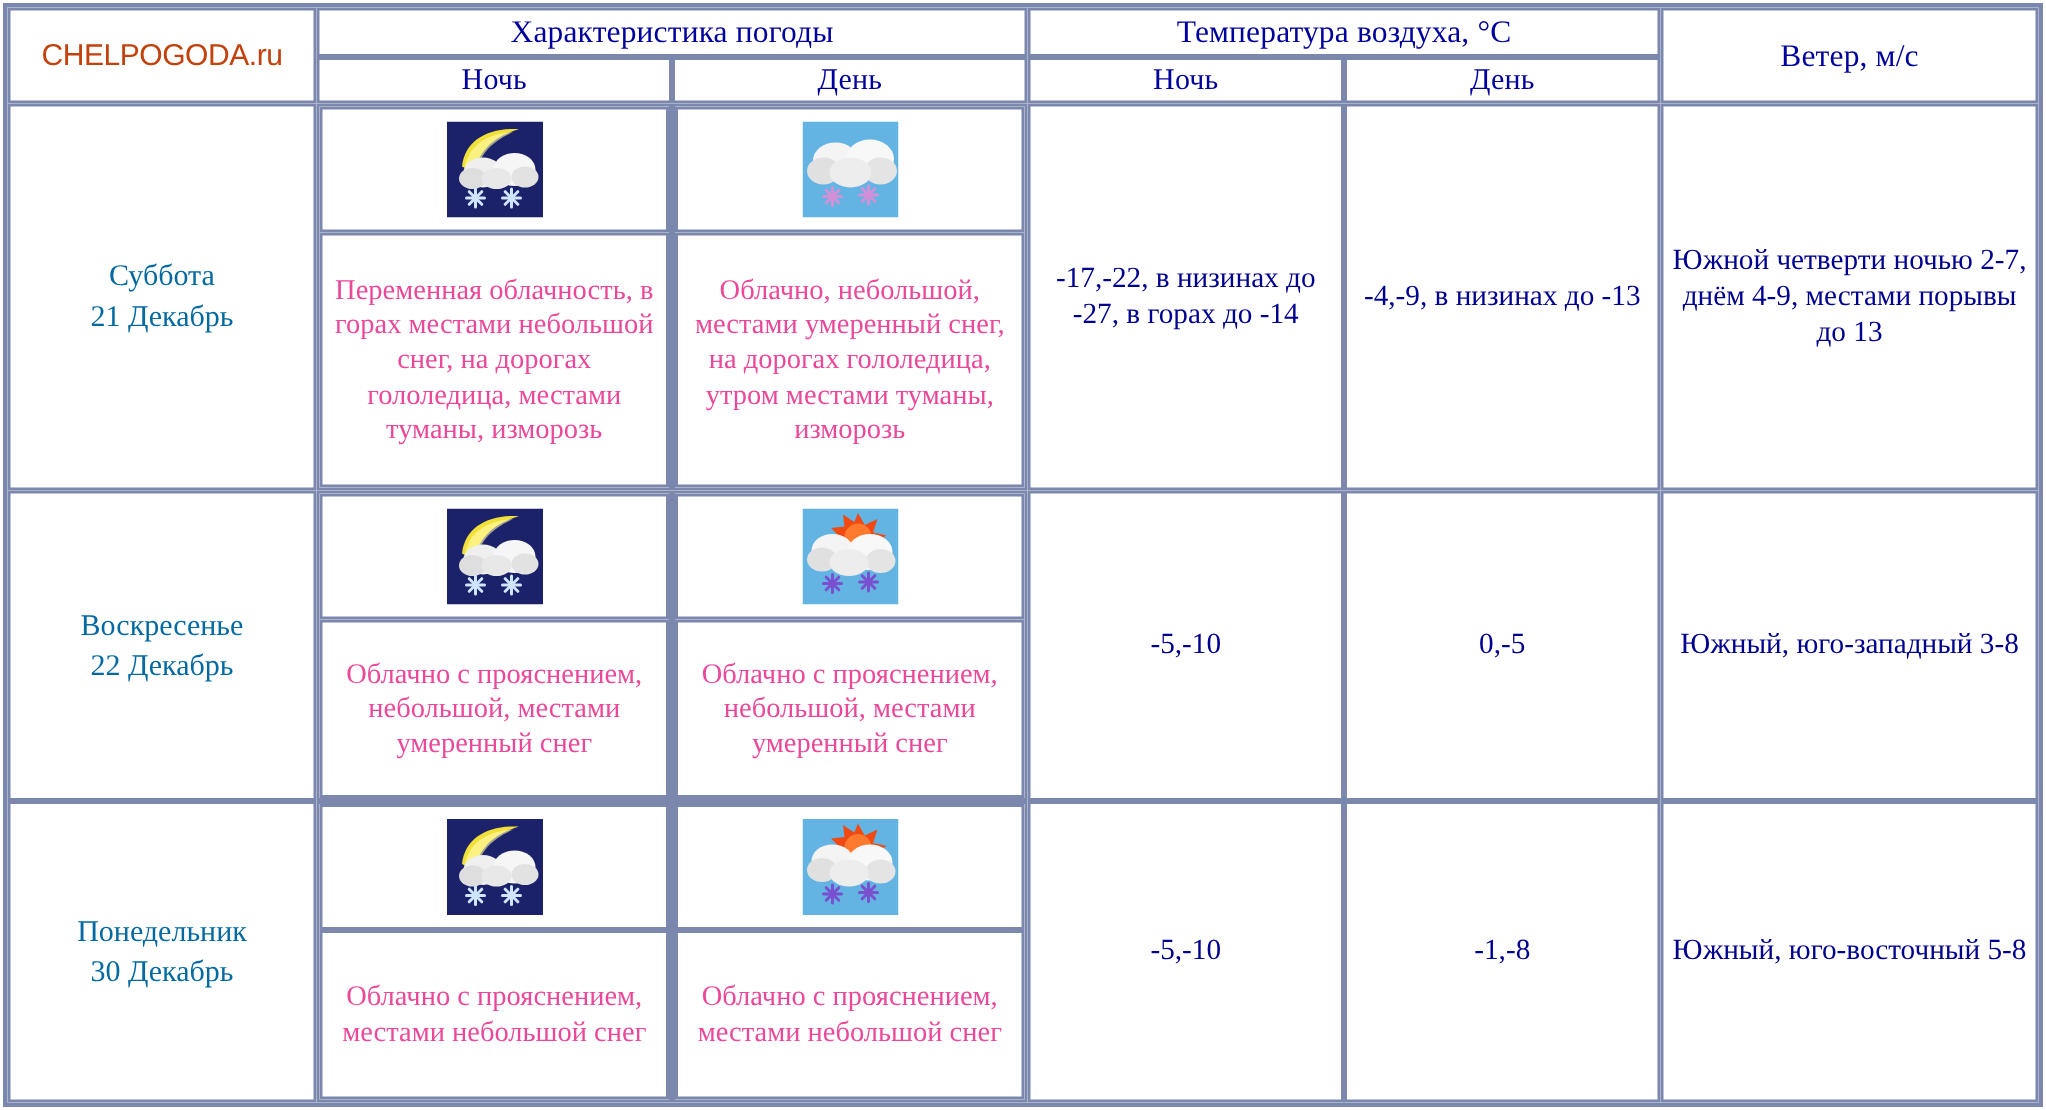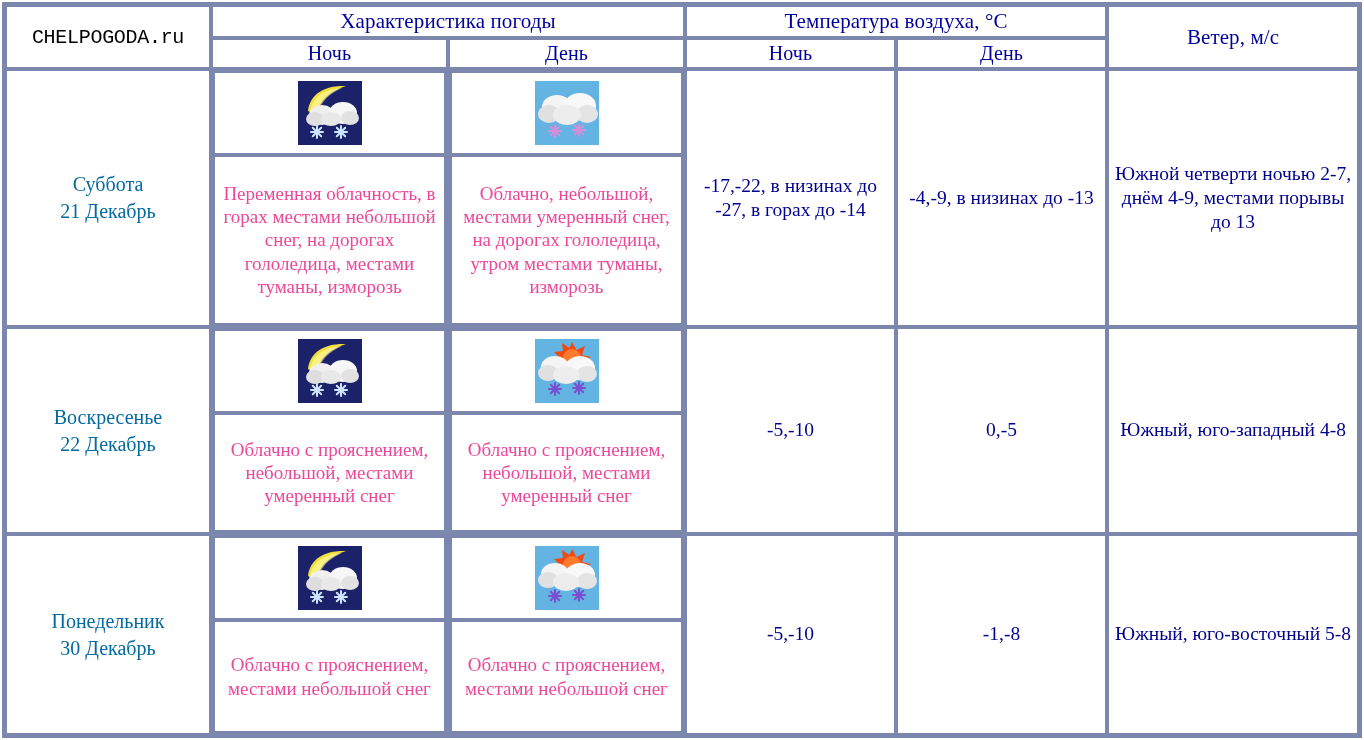--- a/index.html
+++ b/index.html
@@ -42,24 +42,24 @@
   }
 
   
   .hdr {
     color: #00009c;
     font-weight: bold;
     font-size: 21px;
     letter-spacing: 0.1px;
   }
   .logo-cell {
-    color: #000000;
+    color: #c2410c;
     font-weight: bold;
     font-size: 20px;
-    font-family: Liberation Mono, monospace;
+    font-family: Liberation Sans, sans-serif;
     white-space: nowrap;
     letter-spacing: -0.3px;
   }
   .hdr-group { font-size: 21px; }
   .hdr-sub   { font-size: 20px; margin-top: 36px; }
 
   
   .day-name {
     color: #0369a1;
     font-weight: bold;
@@ -318,21 +318,21 @@
             </tr>
             <tr>
               <td class="desc">Облачно с прояснением, небольшой, местами умеренный снег</td>
             </tr>
           </tbody>
             </table>
         </td>
 
         <td class="temp">-5,-10</td>
         <td class="temp">0,-5</td>
-        <td class="wind">Южный, юго-западный 4-8</td>
+        <td class="wind">Южный, юго-западный 3-8</td>
       </tr>
 
       <tr style="height:190px">
         <td class="day-name">
           <div>Понедельник</div>
           <div>30 Декабрь</div>
         </td>
 
         <td style="padding:0">
           <table class="cond-inner">

